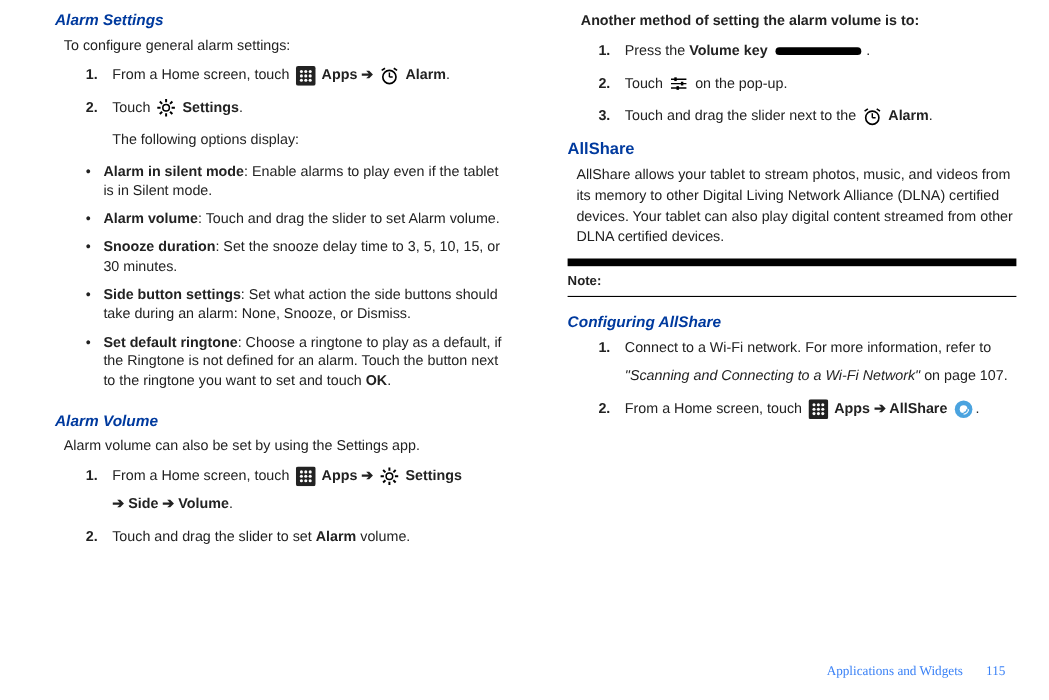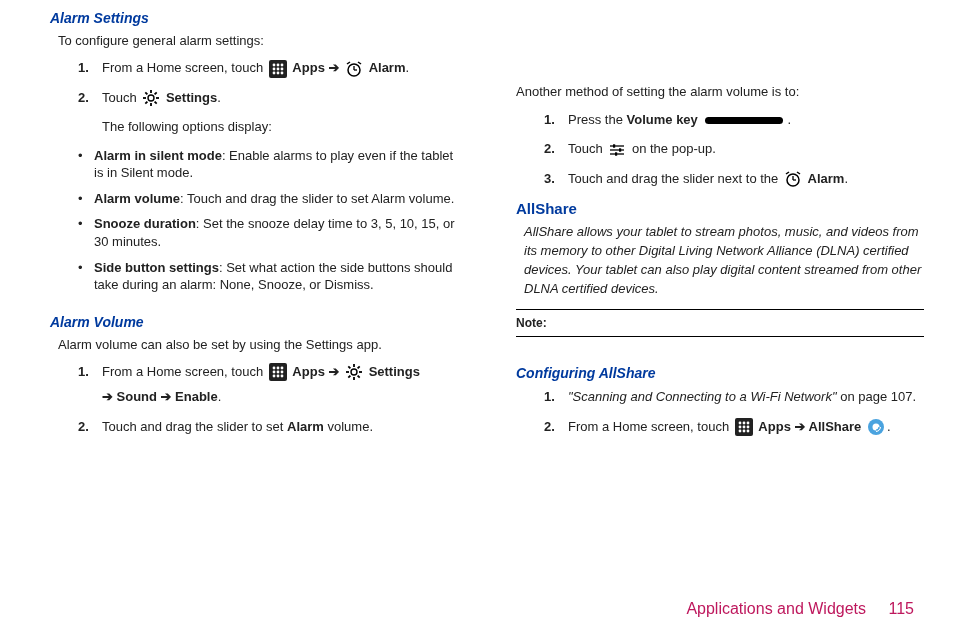--- a/index.html
+++ b/index.html
@@ -9,21 +9,20 @@
     background: #fff;
     font-family: Arial, Helvetica, sans-serif;
     color: #222;
     font-size: 13px;
     position: relative;
     padding: 10px 30px 30px 50px;
   }
   .columns {
     display: flex;
     gap: 58px;
-    align-items: flex-end;
   }
   .col {
     flex: 1;
     min-width: 0;
   }
   .h3 {
     color: #003a9e;
     font-weight: bold;
     font-style: italic;
     font-size: 14px;
@@ -80,52 +79,52 @@
   .arrow { font-weight: bold; }
   .icon {
     display: inline-block;
     vertical-align: middle;
     width: 18px;
     height: 18px;
     margin: 0 2px;
   }
   .icon svg { width: 100%; height: 100%; display: block; }
   .note-box {
-    border-top: 1px solid #000000;
+    border-top: 7px solid #000000;
     border-bottom: 1px solid #000;
     padding: 5px 0;
-    margin: 10px 0 28px 0;
+    margin: 10px 0 14px 0;
     font-size: 12px;
     line-height: 1.4;
   }
   .note-box .nlabel { font-weight: bold; }
   .note-box .ntext { display: block; margin-left: 30px; margin-top: -16px; }
   .link { color: #0024c4; text-decoration: underline; }
   .italic { font-style: italic; }
   .footer {
     position: absolute;
     bottom: 18px;
     right: 40px;
-    font-size: 16px;
-    color: #be185d;
+    font-size: 12px;
+    color: #3b82f6;
+    font-family: Liberation Serif, serif;
   }
   .footer .pnum { margin-left: 18px; }
   .vol-key {
     display: inline-block;
     width: 78px;
     height: 7px;
     background: #000;
     border-radius: 4px;
     vertical-align: middle;
     margin: 0 4px;
   }
   .body-text {
     margin: 0 0 10px 8px;
     line-height: 1.45;
-    font-style: italic;
   }
 </style>
 </head>
 <body>
 
 <div class="columns">
 
   <div class="col">
     <div class="h3">Alarm Settings</div>
     <div class="intro">To configure general alarm settings:</div>
@@ -172,20 +171,21 @@
             </svg></span>
         <span class="b">Settings</span>.
         <div class="sub" style="margin-left:0; margin-top:10px;">The following options display:</div>
       </li>
     </ol>
     <ul class="bul">
       <li><span class="b">Alarm in silent mode</span><span>: Enable alarms to play even if the tablet is in Silent mode.</span></li>
       <li><span class="b">Alarm volume</span><span>: Touch and drag the slider to set Alarm volume.</span></li>
       <li><span class="b">Snooze duration</span><span>: Set the snooze delay time to 3, 5, 10, 15, or 30 minutes.</span></li>
       <li><span class="b">Side button settings</span><span>: Set what action the side buttons should take during an alarm: None, Snooze, or Dismiss.</span></li>
+      <li><span class="b">Set default ringtone</span><span>: Choose a ringtone to play as a default, if the Ringtone is not defined for an alarm. Touch the button next to the ringtone you want to set and touch </span><span class="b">OK</span>.</li>
     </ul>
 
     <div class="h3">Alarm Volume</div>
     <div class="intro">Alarm volume can also be set by using the Settings app.</div>
     <ol class="num">
       <li><span class="marker">1.</span>
         <span>From a Home screen, touch </span>
         <span class="icon"><svg viewBox="0 0 18 18">
               <rect x="0" y="0" width="18" height="18" rx="2" fill="#222"></rect>
               <circle cx="5" cy="5" r="1.4" fill="#fff"></circle>
@@ -208,31 +208,31 @@
                 <line x1="1" y1="9" x2="4" y2="9"></line>
                 <line x1="14" y1="9" x2="17" y2="9"></line>
                 <line x1="3.3" y1="3.3" x2="5.4" y2="5.4"></line>
                 <line x1="12.6" y1="12.6" x2="14.7" y2="14.7"></line>
                 <line x1="3.3" y1="14.7" x2="5.4" y2="12.6"></line>
                 <line x1="12.6" y1="5.4" x2="14.7" y2="3.3"></line>
               </g>
             </svg></span>
         <span class="b">Settings</span>
         <div style="margin-top:6px;">
-          <span class="arrow"> ➔ </span><span class="b"> Sound ➔ Enable</span>.
+          <span class="arrow"> ➔ </span><span class="b"> Side ➔ Volume</span>.
         </div>
       </li>
       <li><span class="marker">2.</span>
         <span>Touch and drag the slider to set </span><span class="b">Alarm</span><span> volume.</span>
       </li>
     </ol>
   </div>
 
   <div class="col">
-    <div class="intro" style="margin-left:0;">Another method of setting the alarm volume is to:</div>
+    <div class="intro" style="margin-left:12px;font-weight:bold;">Another method of setting the alarm volume is to:</div>
     <ol class="num">
       <li><span class="marker">1.</span>
         <span>Press the </span><span class="b">Volume key</span>
         <span class="vol-key"></span>.
       </li>
       <li><span class="marker">2.</span>
         <span>Touch </span>
         <span class="icon"><svg viewBox="0 0 18 18">
               <line x1="2" y1="5" x2="16" y2="5" stroke="#000" stroke-width="1.3"></line>
               <line x1="2" y1="9" x2="16" y2="9" stroke="#000" stroke-width="1.3"></line>
@@ -259,20 +259,21 @@
     <div class="h2">AllShare</div>
     <div class="body-text">AllShare allows your tablet to stream photos, music, and videos from its memory to other Digital Living Network Alliance (DLNA) certified devices. Your tablet can also play digital content streamed from other DLNA certified devices.</div>
 
     <div class="note-box">
       <span class="nlabel">Note:</span>
     </div>
 
     <div class="h3">Configuring AllShare</div>
     <ol class="num">
       <li><span class="marker">1.</span>
+        <span>Connect to a Wi-Fi network. For more information, refer to </span>
         <div style="margin-top:6px;">
           <span class="italic">"Scanning and Connecting to a Wi-Fi Network"</span>
           <span> on page 107.</span>
         </div>
       </li>
       <li><span class="marker">2.</span>
         <span>From a Home screen, touch </span>
         <span class="icon"><svg viewBox="0 0 18 18">
               <rect x="0" y="0" width="18" height="18" rx="2" fill="#222"></rect>
               <circle cx="5" cy="5" r="1.4" fill="#fff"></circle>

